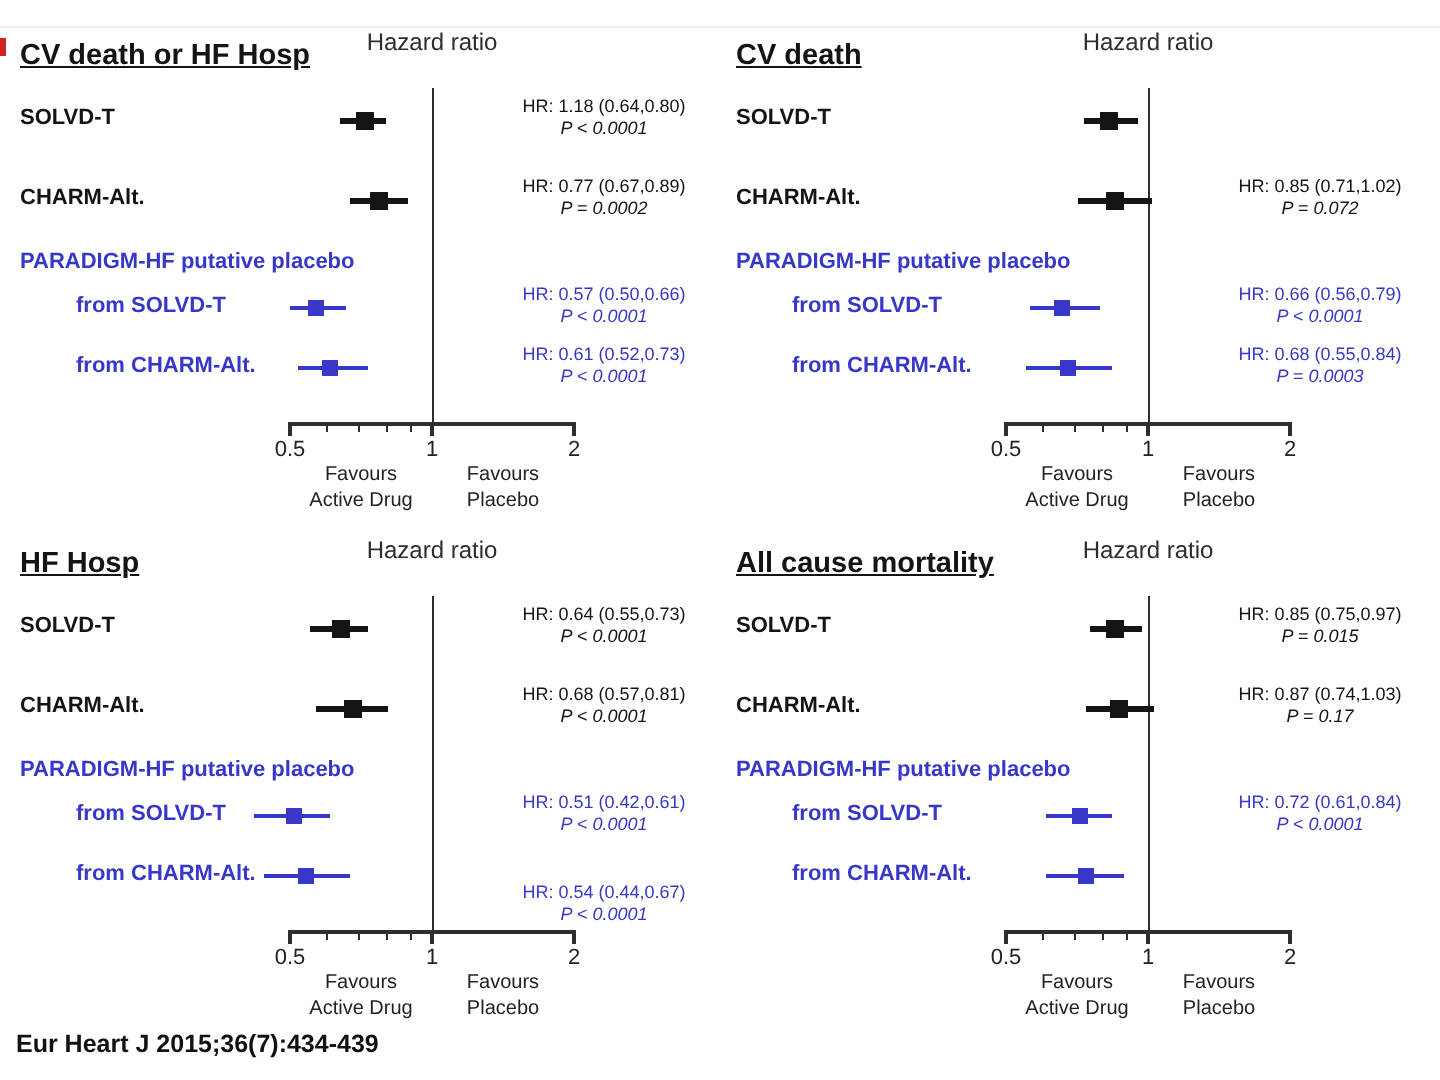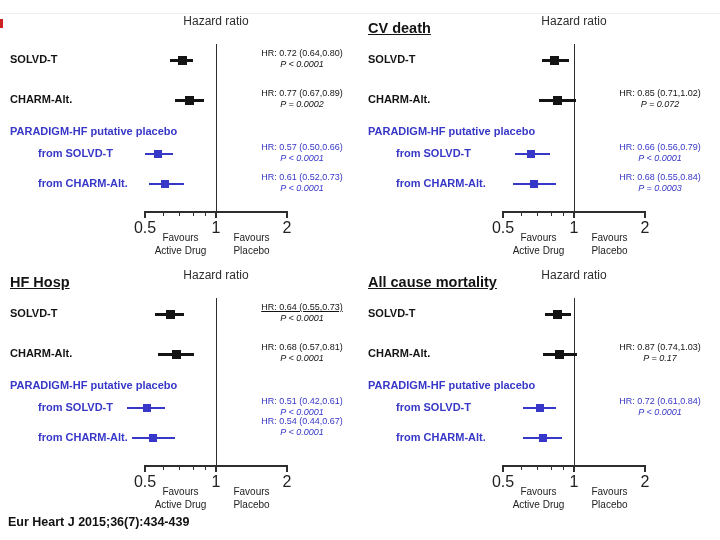--- a/index.html
+++ b/index.html
@@ -12,39 +12,40 @@
   .panel-title{
     font-weight:bold;text-decoration:underline;font-size:14.5px;
     color:#141414;white-space:nowrap;
   }
   .hazard-header{
     font-size:12px;color:#2e2e2e;transform:translateX(-50%);white-space:nowrap;
   }
   .row-label{font-weight:bold;font-size:11px;white-space:nowrap;}
   .annot{width:104px;text-align:center;font-size:9px;line-height:11px;white-space:nowrap;}
   .annot .pline{font-style:italic;}
-  .tick-label{transform:translateX(-50%);font-size:16px;color:#222;}
+  .tick-label{transform:translateX(-50%);font-size:11px;color:#222;}
   .favours{
     transform:translateX(-50%);text-align:center;font-size:10px;
     line-height:12.5px;color:#222;white-space:nowrap;
   }
   .citation{
     position:absolute;left:8px;top:515px;font-weight:bold;font-size:12.5px;color:#111;
   }
   .edge-line{position:absolute;left:0;top:13px;width:720px;height:1px;background:#efefef;}
   .red-mark{position:absolute;left:0;top:19px;width:3px;height:9px;}
 </style>
 </head>
 <body>
 
 <div class="edge-line"></div>
 <div class="red-mark" style="background: rgb(204, 34, 34);"></div>
 
 <div id="panels">
     <div class="panel" style="left: 4px; top: 12px;">
+      <div class="abs panel-title" style="left: 6px; top: 8px;">CV death or HF Hosp</div>
       <div class="abs hazard-header" style="left: 212px; top: 2px;">Hazard ratio</div>
       <div class="abs" style="left: 211.5px; top: 32px; width: 1.5px; height: 167px; background: rgb(46, 46, 46);"></div>
       <div class="abs" style="left: 141px; top: 199px; width: 142px; height: 1.5px; background: rgb(46, 46, 46);"></div>
       <div class="abs" style="left: 140.25px; top: 199px; width: 1.5px; height: 7px; background: rgb(46, 46, 46);"></div>
       <div class="abs tick-label" style="left: 141px; top: 207px;">0.5</div>
       <div class="abs" style="left: 211.25px; top: 199px; width: 1.5px; height: 7px; background: rgb(46, 46, 46);"></div>
       <div class="abs tick-label" style="left: 212px; top: 207px;">1</div>
       <div class="abs" style="left: 282.25px; top: 199px; width: 1.5px; height: 7px; background: rgb(46, 46, 46);"></div>
       <div class="abs tick-label" style="left: 283px; top: 207px;">2</div>
       <div class="abs" style="left: 159.175px; top: 199px; width: 1px; height: 5px; background: rgb(46, 46, 46);"></div>
@@ -56,21 +57,21 @@
         <div class="abs" style="position: static;">Active Drug</div>
       </div>
       <div class="abs favours" style="left: 247.5px; top: 220px;">
         <div class="abs" style="position: static;">Favours</div>
         <div class="abs" style="position: static;">Placebo</div>
       </div>
       <div class="abs row-label" style="left: 6px; top: 41px; color: rgb(20, 20, 20);">SOLVD-T</div>
       <div class="abs" style="left: 166.286px; top: 46.5px; width: 22.8569px; height: 3px; background: rgb(20, 20, 20);"></div>
       <div class="abs" style="left: 173.851px; top: 43.5px; width: 9px; height: 9px; background: rgb(20, 20, 20);"></div>
       <div class="abs annot" style="left: 246px; top: 36px; color: rgb(20, 20, 20);">
-        <div class="abs" style="position: static;">HR: 0.72 (0.64,0.80)</div>
+        <div class="abs" style="position: static;">HR: 1.18 (0.64,0.80)</div>
         <div class="pline" style="position: static;">P &lt; 0.0001</div>
       </div>
       <div class="abs row-label" style="left: 6px; top: 81px; color: rgb(20, 20, 20);">CHARM-Alt.</div>
       <div class="abs" style="left: 170.979px; top: 86.5px; width: 29.0847px; height: 3px; background: rgb(20, 20, 20);"></div>
       <div class="abs" style="left: 180.728px; top: 83.5px; width: 9px; height: 9px; background: rgb(20, 20, 20);"></div>
       <div class="abs annot" style="left: 246px; top: 76px; color: rgb(20, 20, 20);">
         <div class="abs" style="position: static;">HR: 0.77 (0.67,0.89)</div>
         <div class="pline" style="position: static;">P = 0.0002</div>
       </div>
       <div class="abs row-label" style="left: 6px; top: 113px; color: rgb(55, 55, 200);">PARADIGM-HF putative placebo</div>
@@ -158,42 +159,42 @@
         <div class="abs" style="position: static;">Active Drug</div>
       </div>
       <div class="abs favours" style="left: 247.5px; top: 220px;">
         <div class="abs" style="position: static;">Favours</div>
         <div class="abs" style="position: static;">Placebo</div>
       </div>
       <div class="abs row-label" style="left: 6px; top: 41px; color: rgb(20, 20, 20);">SOLVD-T</div>
       <div class="abs" style="left: 150.763px; top: 46.5px; width: 29.001px; height: 3px; background: rgb(20, 20, 20);"></div>
       <div class="abs" style="left: 161.786px; top: 43.5px; width: 9px; height: 9px; background: rgb(20, 20, 20);"></div>
       <div class="abs annot" style="left: 246px; top: 36px; color: rgb(20, 20, 20);">
-        <div class="abs" style="position: static; text-decoration: underline;">HR: 0.64 (0.55,0.73)</div>
+        <div class="abs" style="position: static;">HR: 0.64 (0.55,0.73)</div>
         <div class="pline" style="position: static;">P &lt; 0.0001</div>
       </div>
       <div class="abs row-label" style="left: 6px; top: 81px; color: rgb(20, 20, 20);">CHARM-Alt.</div>
       <div class="abs" style="left: 154.421px; top: 86.5px; width: 35.9942px; height: 3px; background: rgb(20, 20, 20);"></div>
       <div class="abs" style="left: 167.996px; top: 83.5px; width: 9px; height: 9px; background: rgb(20, 20, 20);"></div>
       <div class="abs annot" style="left: 246px; top: 76px; color: rgb(20, 20, 20);">
         <div class="abs" style="position: static;">HR: 0.68 (0.57,0.81)</div>
         <div class="pline" style="position: static;">P &lt; 0.0001</div>
       </div>
       <div class="abs row-label" style="left: 6px; top: 113px; color: rgb(55, 55, 200);">PARADIGM-HF putative placebo</div>
       <div class="abs row-label" style="left: 34px; top: 135px; color: rgb(55, 55, 200);">from SOLVD-T</div>
       <div class="abs" style="left: 123.141px; top: 141px; width: 38.2278px; height: 2px; background: rgb(55, 55, 200);"></div>
       <div class="abs" style="left: 139.028px; top: 138px; width: 8px; height: 8px; background: rgb(55, 55, 200);"></div>
       <div class="abs annot" style="left: 246px; top: 130px; color: rgb(55, 55, 200);">
         <div class="abs" style="position: static;">HR: 0.51 (0.42,0.61)</div>
         <div class="pline" style="position: static;">P &lt; 0.0001</div>
       </div>
       <div class="abs row-label" style="left: 34px; top: 165px; color: rgb(55, 55, 200);">from CHARM-Alt.</div>
       <div class="abs" style="left: 127.906px; top: 171px; width: 43.0727px; height: 2px; background: rgb(55, 55, 200);"></div>
       <div class="abs" style="left: 144.883px; top: 168px; width: 8px; height: 8px; background: rgb(55, 55, 200);"></div>
-      <div class="abs annot" style="left: 246px; top: 150px; color: rgb(55, 55, 200);">
+      <div class="abs annot" style="left: 246px; top: 175px; color: rgb(55, 55, 200);">
         <div class="abs" style="position: static;">HR: 0.54 (0.44,0.67)</div>
         <div class="pline" style="position: static;">P &lt; 0.0001</div>
       </div>
     </div>
     <div class="panel" style="left: 362px; top: 266px;">
       <div class="abs panel-title" style="left: 6px; top: 8px;">All cause mortality</div>
       <div class="abs hazard-header" style="left: 212px; top: 2px;">Hazard ratio</div>
       <div class="abs" style="left: 211.5px; top: 32px; width: 1.5px; height: 167px; background: rgb(46, 46, 46);"></div>
       <div class="abs" style="left: 141px; top: 199px; width: 142px; height: 1.5px; background: rgb(46, 46, 46);"></div>
       <div class="abs" style="left: 140.25px; top: 199px; width: 1.5px; height: 7px; background: rgb(46, 46, 46);"></div>
@@ -210,20 +211,24 @@
         <div class="abs" style="position: static;">Favours</div>
         <div class="abs" style="position: static;">Active Drug</div>
       </div>
       <div class="abs favours" style="left: 247.5px; top: 220px;">
         <div class="abs" style="position: static;">Favours</div>
         <div class="abs" style="position: static;">Placebo</div>
       </div>
       <div class="abs row-label" style="left: 6px; top: 41px; color: rgb(20, 20, 20);">SOLVD-T</div>
       <div class="abs" style="left: 182.532px; top: 46.5px; width: 26.3477px; height: 3px; background: rgb(20, 20, 20);"></div>
       <div class="abs" style="left: 190.853px; top: 43.5px; width: 9px; height: 9px; background: rgb(20, 20, 20);"></div>
+      <div class="abs annot" style="left: 246px; top: 36px; color: rgb(20, 20, 20);">
+        <div class="abs" style="position: static;">HR: 0.85 (0.75,0.97)</div>
+        <div class="pline" style="position: static;">P = 0.015</div>
+      </div>
       <div class="abs row-label" style="left: 6px; top: 81px; color: rgb(20, 20, 20);">CHARM-Alt.</div>
       <div class="abs" style="left: 181.157px; top: 86.5px; width: 33.8703px; height: 3px; background: rgb(20, 20, 20);"></div>
       <div class="abs" style="left: 193.235px; top: 83.5px; width: 9px; height: 9px; background: rgb(20, 20, 20);"></div>
       <div class="abs annot" style="left: 246px; top: 76px; color: rgb(20, 20, 20);">
         <div class="abs" style="position: static;">HR: 0.87 (0.74,1.03)</div>
         <div class="pline" style="position: static;">P = 0.17</div>
       </div>
       <div class="abs row-label" style="left: 6px; top: 113px; color: rgb(55, 55, 200);">PARADIGM-HF putative placebo</div>
       <div class="abs row-label" style="left: 34px; top: 135px; color: rgb(55, 55, 200);">from SOLVD-T</div>
       <div class="abs" style="left: 161.369px; top: 141px; width: 32.7722px; height: 2px; background: rgb(55, 55, 200);"></div>

